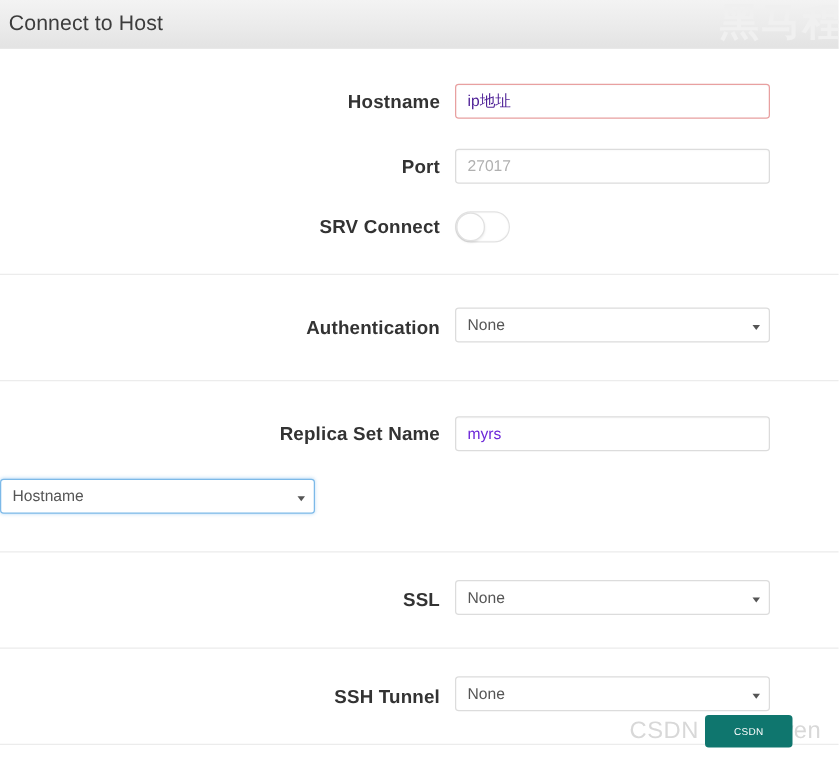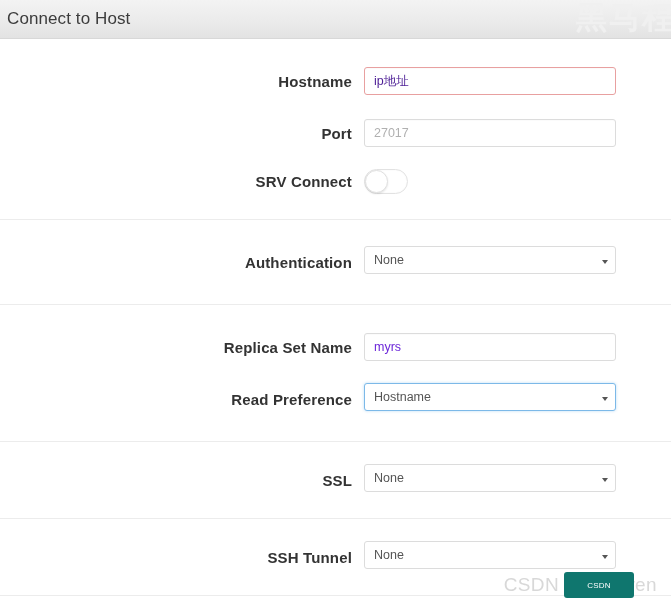--- a/index.html
+++ b/index.html
@@ -262,23 +262,20 @@
           <span class="label-text">Replica Set Name</span>
         </div>
         <div class="control">
           <input class="text-input" type="text" value="myrs" style="">
         </div>
       </div>
 
       <div class="sp-4"></div>
 
       <div class="row">
-        <div class="label">
-          <span class="label-text">Read Preference</span>
-        </div>
         <div class="control">
           <div class="select-wrap focused">
             <div class="select-box">Hostname</div>
             <span class="caret"></span>
           </div>
         </div>
       </div>
 
       <div class="sp-1"></div>
     </div>

